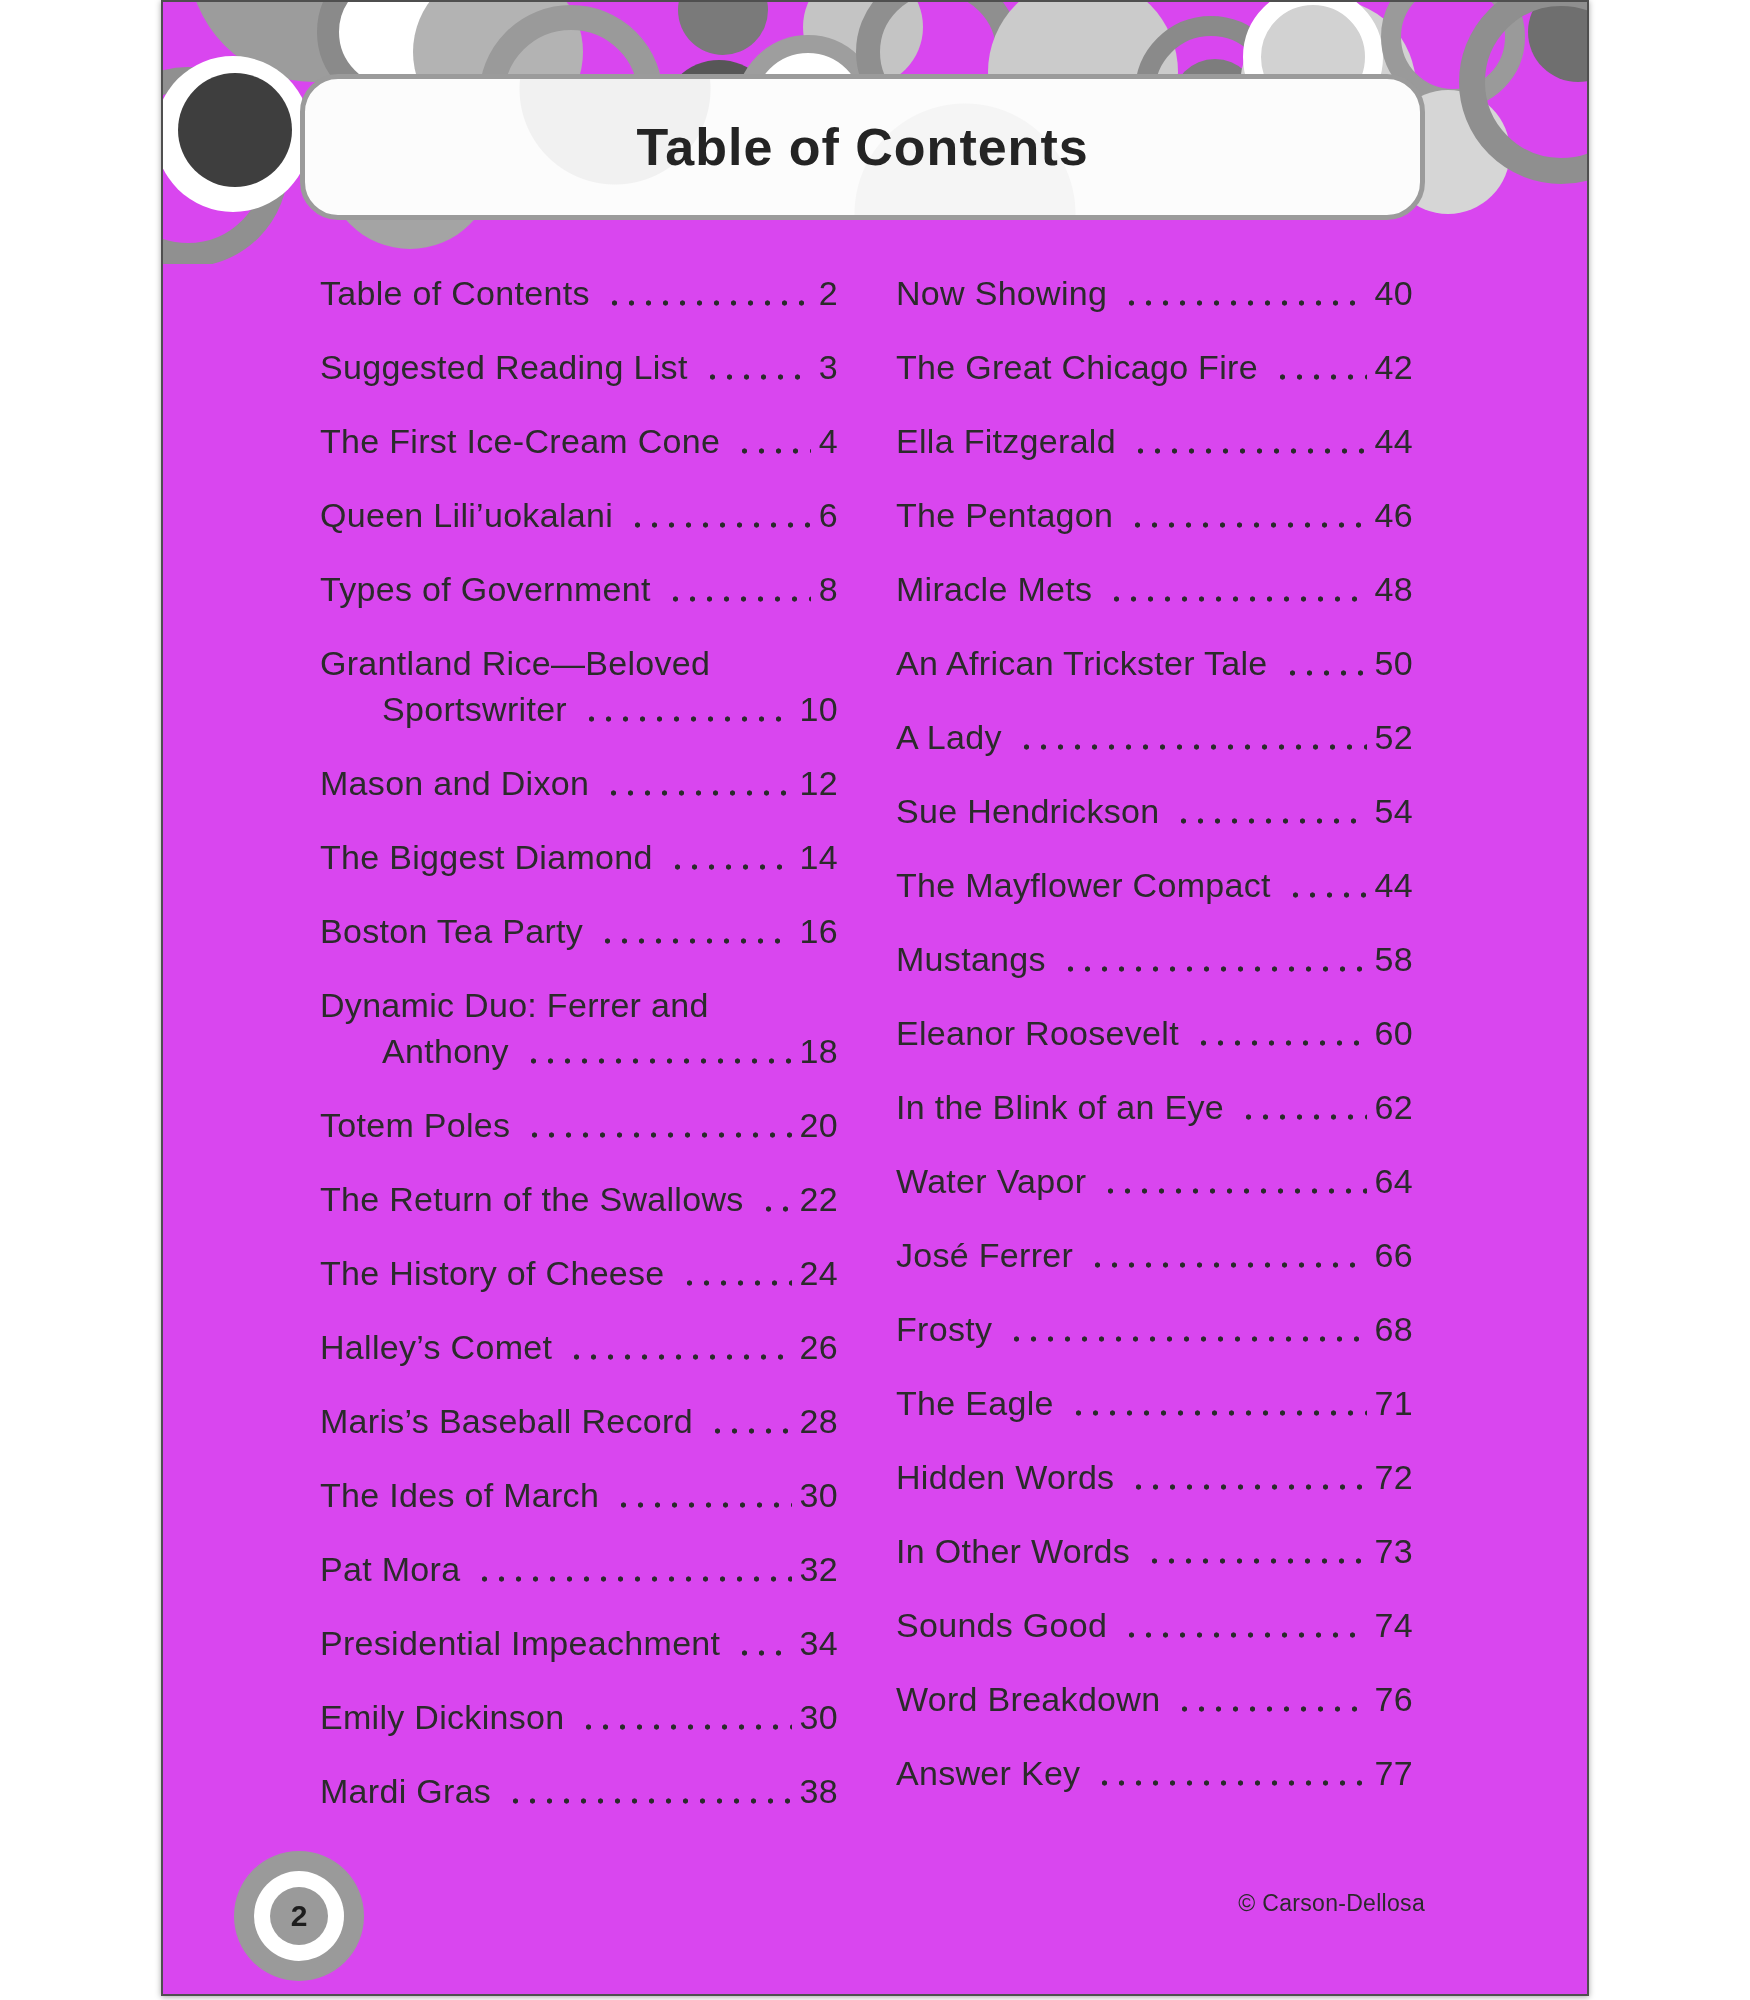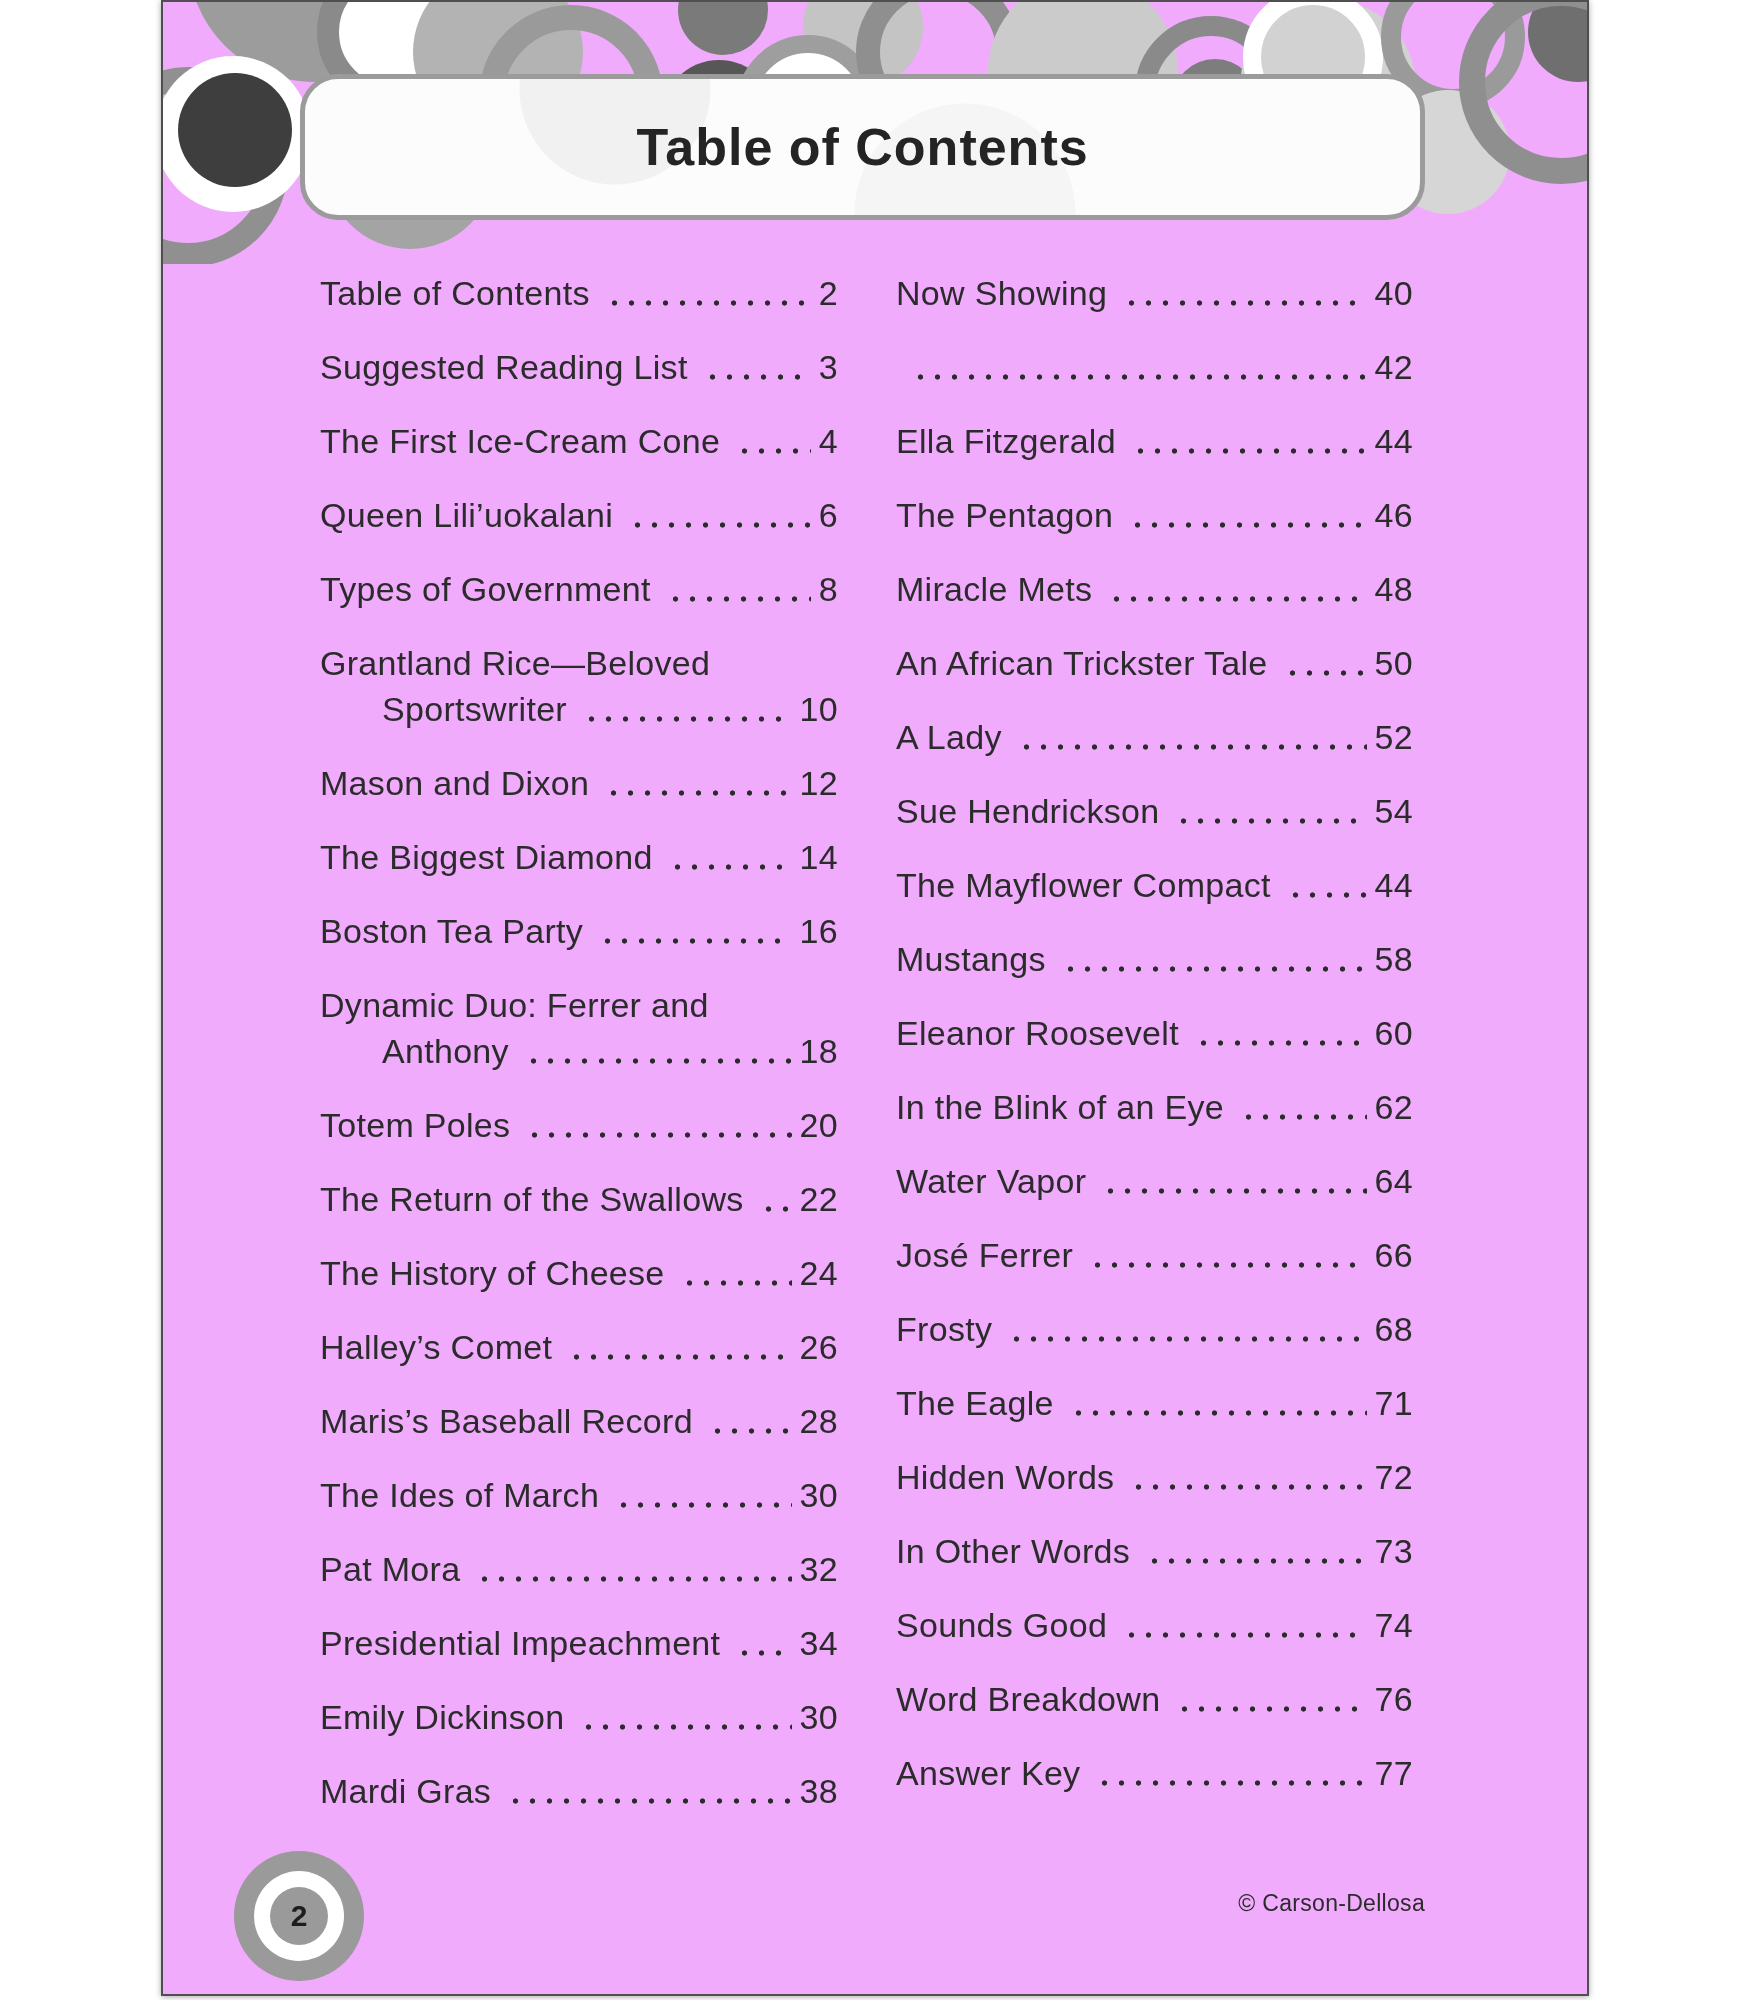--- a/index.html
+++ b/index.html
@@ -4,21 +4,21 @@
 <style>
   html,body{margin:0;padding:0;}
   body{
     width:1750px;height:2000px;position:relative;
     background:#ffffff;
     font-family:"Liberation Sans", sans-serif;
   }
   .page{
     position:absolute;left:161px;top:0;
     width:1424px;height:1992px;
-    background:#f0abfc;
+    background:#d946ef;
     border:2px solid #4f4f4f;
     box-shadow:0 1px 6px rgba(0,0,0,.35);
     overflow:hidden;
     text-decoration:underline;
   }
   
   .decor{position:absolute;left:0;top:0;width:100%;height:262px;overflow:hidden;z-index:1;}
   .circle{position:absolute;border-radius:50%;box-sizing:border-box;}
   
   .titlebox{
@@ -208,20 +208,21 @@
         <span class="num">38</span>
       </div>
     </div>
   <div class="col col-right">
       <div class="row">
         <span class="lbl">Now Showing</span>
         <span class="lead"></span>
         <span class="num">40</span>
       </div>
       <div class="row">
+        <span class="lbl">The Great Chicago Fire</span>
         <span class="lead"></span>
         <span class="num">42</span>
       </div>
       <div class="row">
         <span class="lbl">Ella Fitzgerald</span>
         <span class="lead"></span>
         <span class="num">44</span>
       </div>
       <div class="row">
         <span class="lbl">The Pentagon</span>

